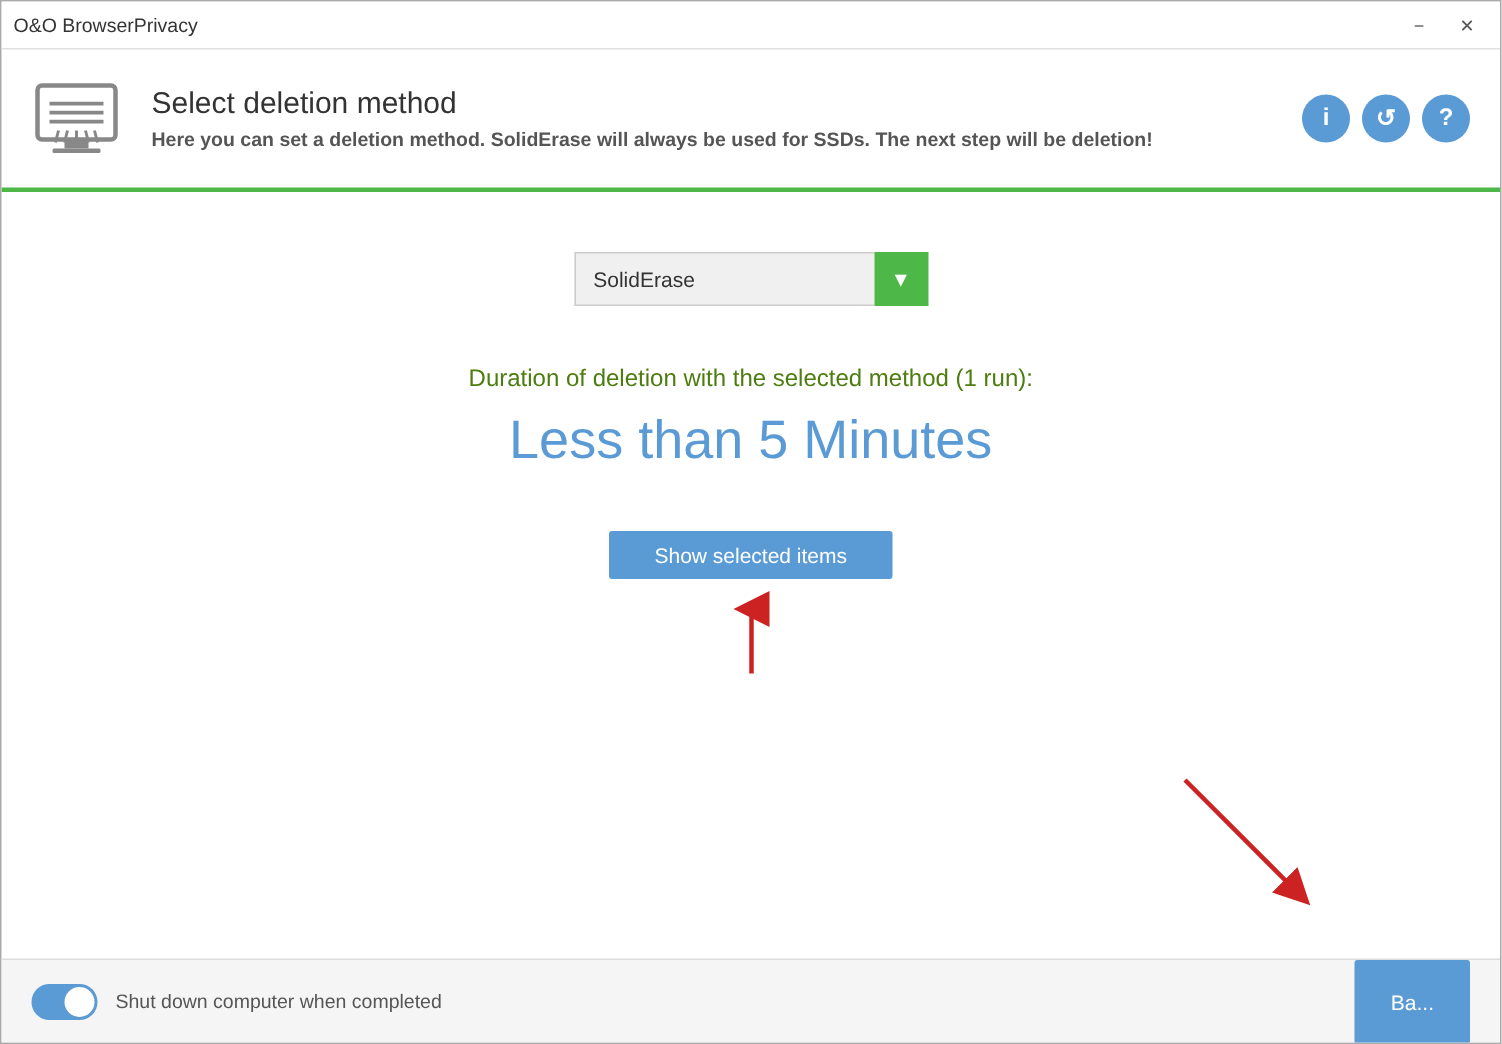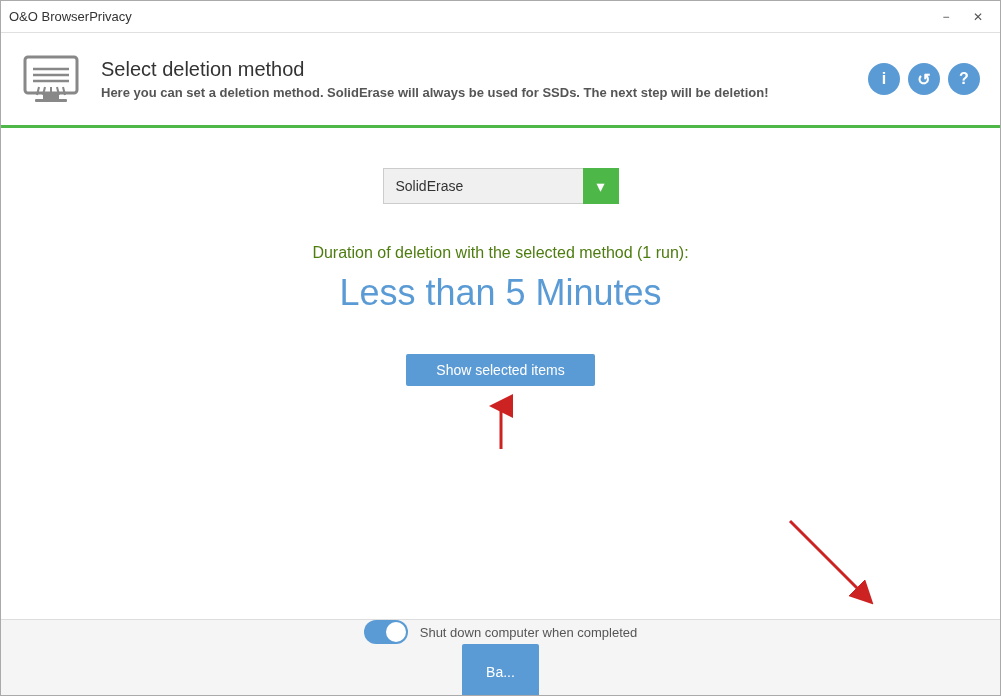--- a/index.html
+++ b/index.html
@@ -169,28 +169,27 @@
     .red-arrow-up {
       margin-top: 8px;
     }
 
     
     .footer {
       position: absolute;
       bottom: 0;
       left: 0;
       right: 0;
-      height: 76px;
+      height: 56px;
       background: #f5f5f5;
       border-top: 1px solid #ddd;
       display: flex;
       align-items: center;
       justify-content: space-between;
       padding: 0 20px;
-      flex-direction: column;
     }
     .shutdown-container {
       display: flex;
       align-items: center;
       gap: 12px;
     }
     .toggle-switch {
       width: 44px;
       height: 24px;
       background: #5b9bd5;

